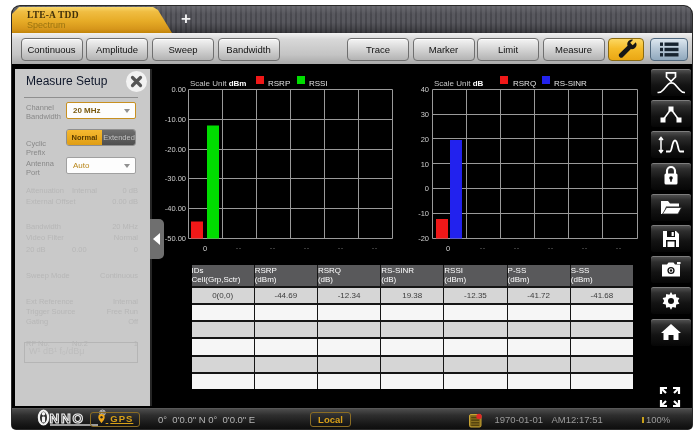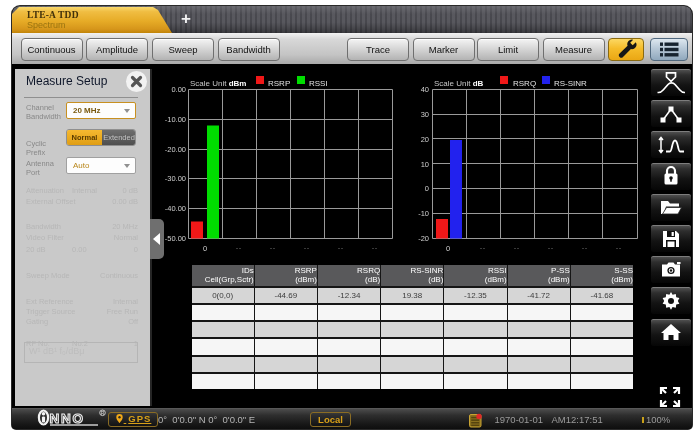--- a/index.html
+++ b/index.html
@@ -55,21 +55,21 @@
   #handle { position:absolute; left:138px; top:213px; width:14px; height:40px;
     background:#6f6f6f; border-radius:0 5px 5px 0; }
   #handle:after { content:""; position:absolute; left:3px; top:14px; width:0; height:0;
     border-top:6px solid transparent; border-bottom:6px solid transparent; border-right:7px solid #fff; }
   
   #tbl { position:absolute; left:178.5px; top:258px; width:443.5px;
     display:grid; grid-template-columns:repeat(7,1fr);
     grid-template-rows:20.5px repeat(6,15.3px);
     row-gap:2px; column-gap:1px; background:#161616; border:1px solid #000; }
   #tbl .h { background:#59595b; color:#fff; font-size:8px; line-height:9.5px;
-    text-align:right; display:flex; flex-direction:column; justify-content:center; }
+    text-align:left; display:flex; flex-direction:column; justify-content:center; }
   #tbl .c1 { background:#d6d6d6; }
   #tbl .c2 { background:#f6f6f6; }
   #tbl .d { font-size:8px; color:#3c3c3c; text-align:center; line-height:15px; }
   
   .sbtn { position:absolute; left:637.5px; width:42px; height:29px;
     background:linear-gradient(180deg,#555 0%, #2e2e2e 22%, #131313 60%, #060606 100%);
     border:1px solid #000; border-radius:3px; box-shadow:inset 0 1px 0 rgba(255,255,255,.25); }
   .sbtn svg { position:absolute; left:50%; top:50%; transform:translate(-50%,-50%); }
   
   #status { position:absolute; left:0px; top:402px; width:680px; height:22px;
@@ -346,21 +346,21 @@
   <div id="status">
     <svg class="abs" style="left:20px;top:0px" width="80" height="20" viewBox="0 0 80 20">
       <ellipse cx="11.5" cy="8.5" rx="4.6" ry="7" fill="none" stroke="#f2f2f2" stroke-width="2.2"></ellipse>
       <circle cx="11.5" cy="4.8" r="1.8" fill="#f2f2f2"></circle>
       <rect x="9.9" y="7.4" width="3.2" height="6.2" rx="1.2" fill="#f2f2f2"></rect>
       <text x="17.5" y="13.5" font-size="13.5" font-weight="bold" fill="none" stroke="#ededed" stroke-width="1.1" letter-spacing="1.8" font-family="Liberation Sans, sans-serif">NNO</text>
       <rect x="18" y="15.2" width="48" height="1.6" fill="#bfbfbf"></rect>
       <circle cx="70.5" cy="3.8" r="2.8" fill="none" stroke="#d5d5d5" stroke-width="0.9"></circle>
       <text x="68.8" y="5.8" font-size="5" fill="#d5d5d5" font-family="Liberation Sans, sans-serif">R</text>
     </svg>
-    <div class="badge" style="left:96px;width:50px;text-decoration:underline;">
+    <div class="badge" style="left:78px;width:50px;text-decoration:underline;">
       <svg width="9" height="11" viewBox="0 0 9 11" style="vertical-align:-2px">
         <path d="M4.5 1 a3.2 3.2 0 0 1 3.2 3.2 c0 2.4-3.2 5.8-3.2 5.8 s-3.2-3.4-3.2-5.8 A3.2 3.2 0 0 1 4.5 1 Z" fill="#f0a818"></path>
         <circle cx="4.5" cy="4.2" r="1.2" fill="#2a2a2a"></circle>
       </svg>
       <span style="margin-left:2px;letter-spacing:1px;">GPS</span>
     </div>
     <div class="stxt" style="left:146px;color:#b5b5b5">0°&nbsp; 0'0.0" N 0°&nbsp; 0'0.0" E</div>
     <div class="badge" style="left:298px;width:41px;line-height:13px;">Local</div>
     <svg class="abs" style="left:456px;top:4px" width="18" height="15" viewBox="0 0 18 15">
       <rect x="1.5" y="1.5" width="11.5" height="12.5" rx="1.5" fill="#8a701e" stroke="#c9a432" stroke-width="1"></rect>

